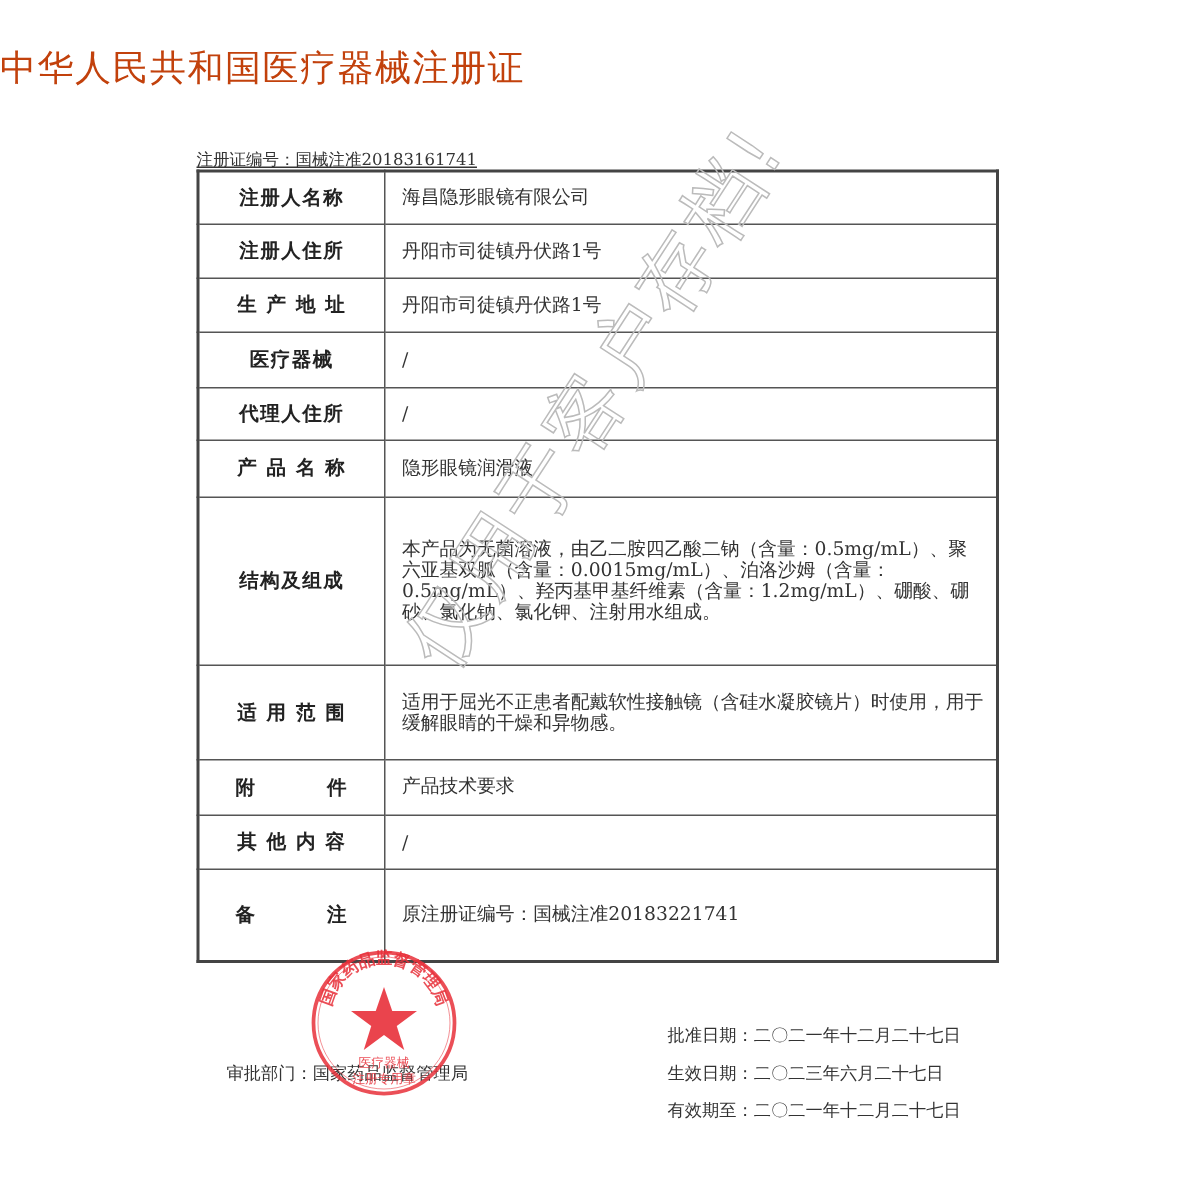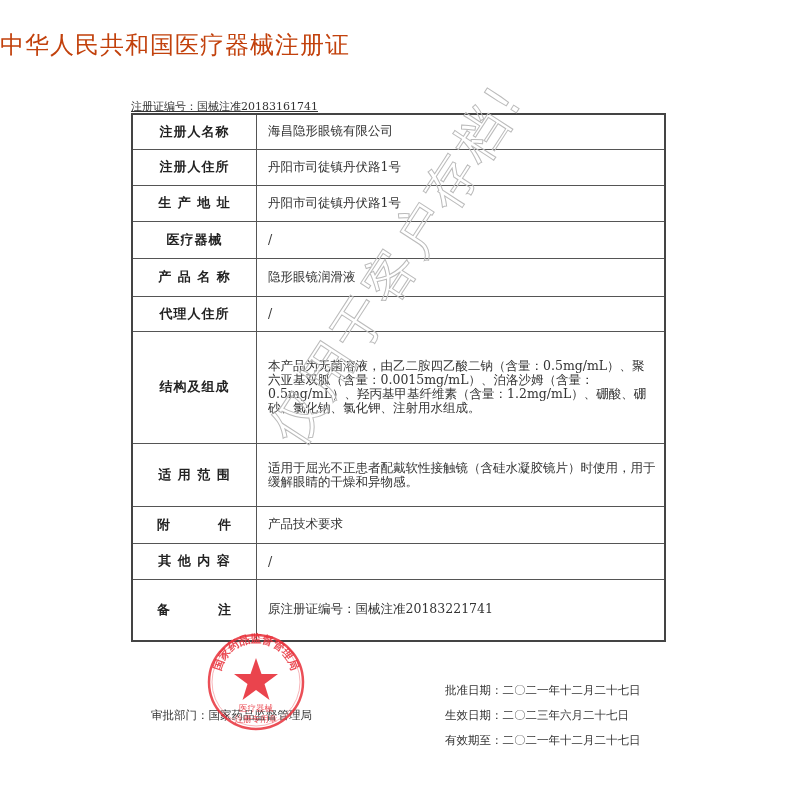--- a/index.html
+++ b/index.html
@@ -56,27 +56,27 @@
     <td class="val">丹阳市司徒镇丹伏路1号</td>
   </tr>
   <tr style="height:36px">
     <td class="lbl">生 产 地 址</td>
     <td class="val">丹阳市司徒镇丹伏路1号</td>
   </tr>
   <tr style="height:37px">
     <td class="lbl">医疗器械</td>
     <td class="val">/</td>
   </tr>
+  <tr style="height:35px">
+    <td class="lbl">代理人住所</td>
+    <td class="val">/</td>
+  </tr>
   <tr style="height:38px">
     <td class="lbl">产 品 名 称</td>
     <td class="val">隐形眼镜润滑液</td>
-  </tr>
-  <tr style="height:35px">
-    <td class="lbl">代理人住所</td>
-    <td class="val">/</td>
   </tr>
   <tr style="height:112px">
     <td class="lbl">结构及组成</td>
     <td class="val multi">本产品为无菌溶液，由乙二胺四乙酸二钠（含量：0.5mg/mL）、聚六亚基双胍（含量：0.0015mg/mL）、泊洛沙姆（含量：0.5mg/mL）、羟丙基甲基纤维素（含量：1.2mg/mL）、硼酸、硼砂、氯化钠、氯化钾、注射用水组成。</td>
   </tr>
   <tr style="height:63px">
     <td class="lbl">适 用 范 围</td>
     <td class="val multi">适用于屈光不正患者配戴软性接触镜（含硅水凝胶镜片）时使用，用于缓解眼睛的干燥和异物感。</td>
   </tr>
   <tr style="height:37px">

